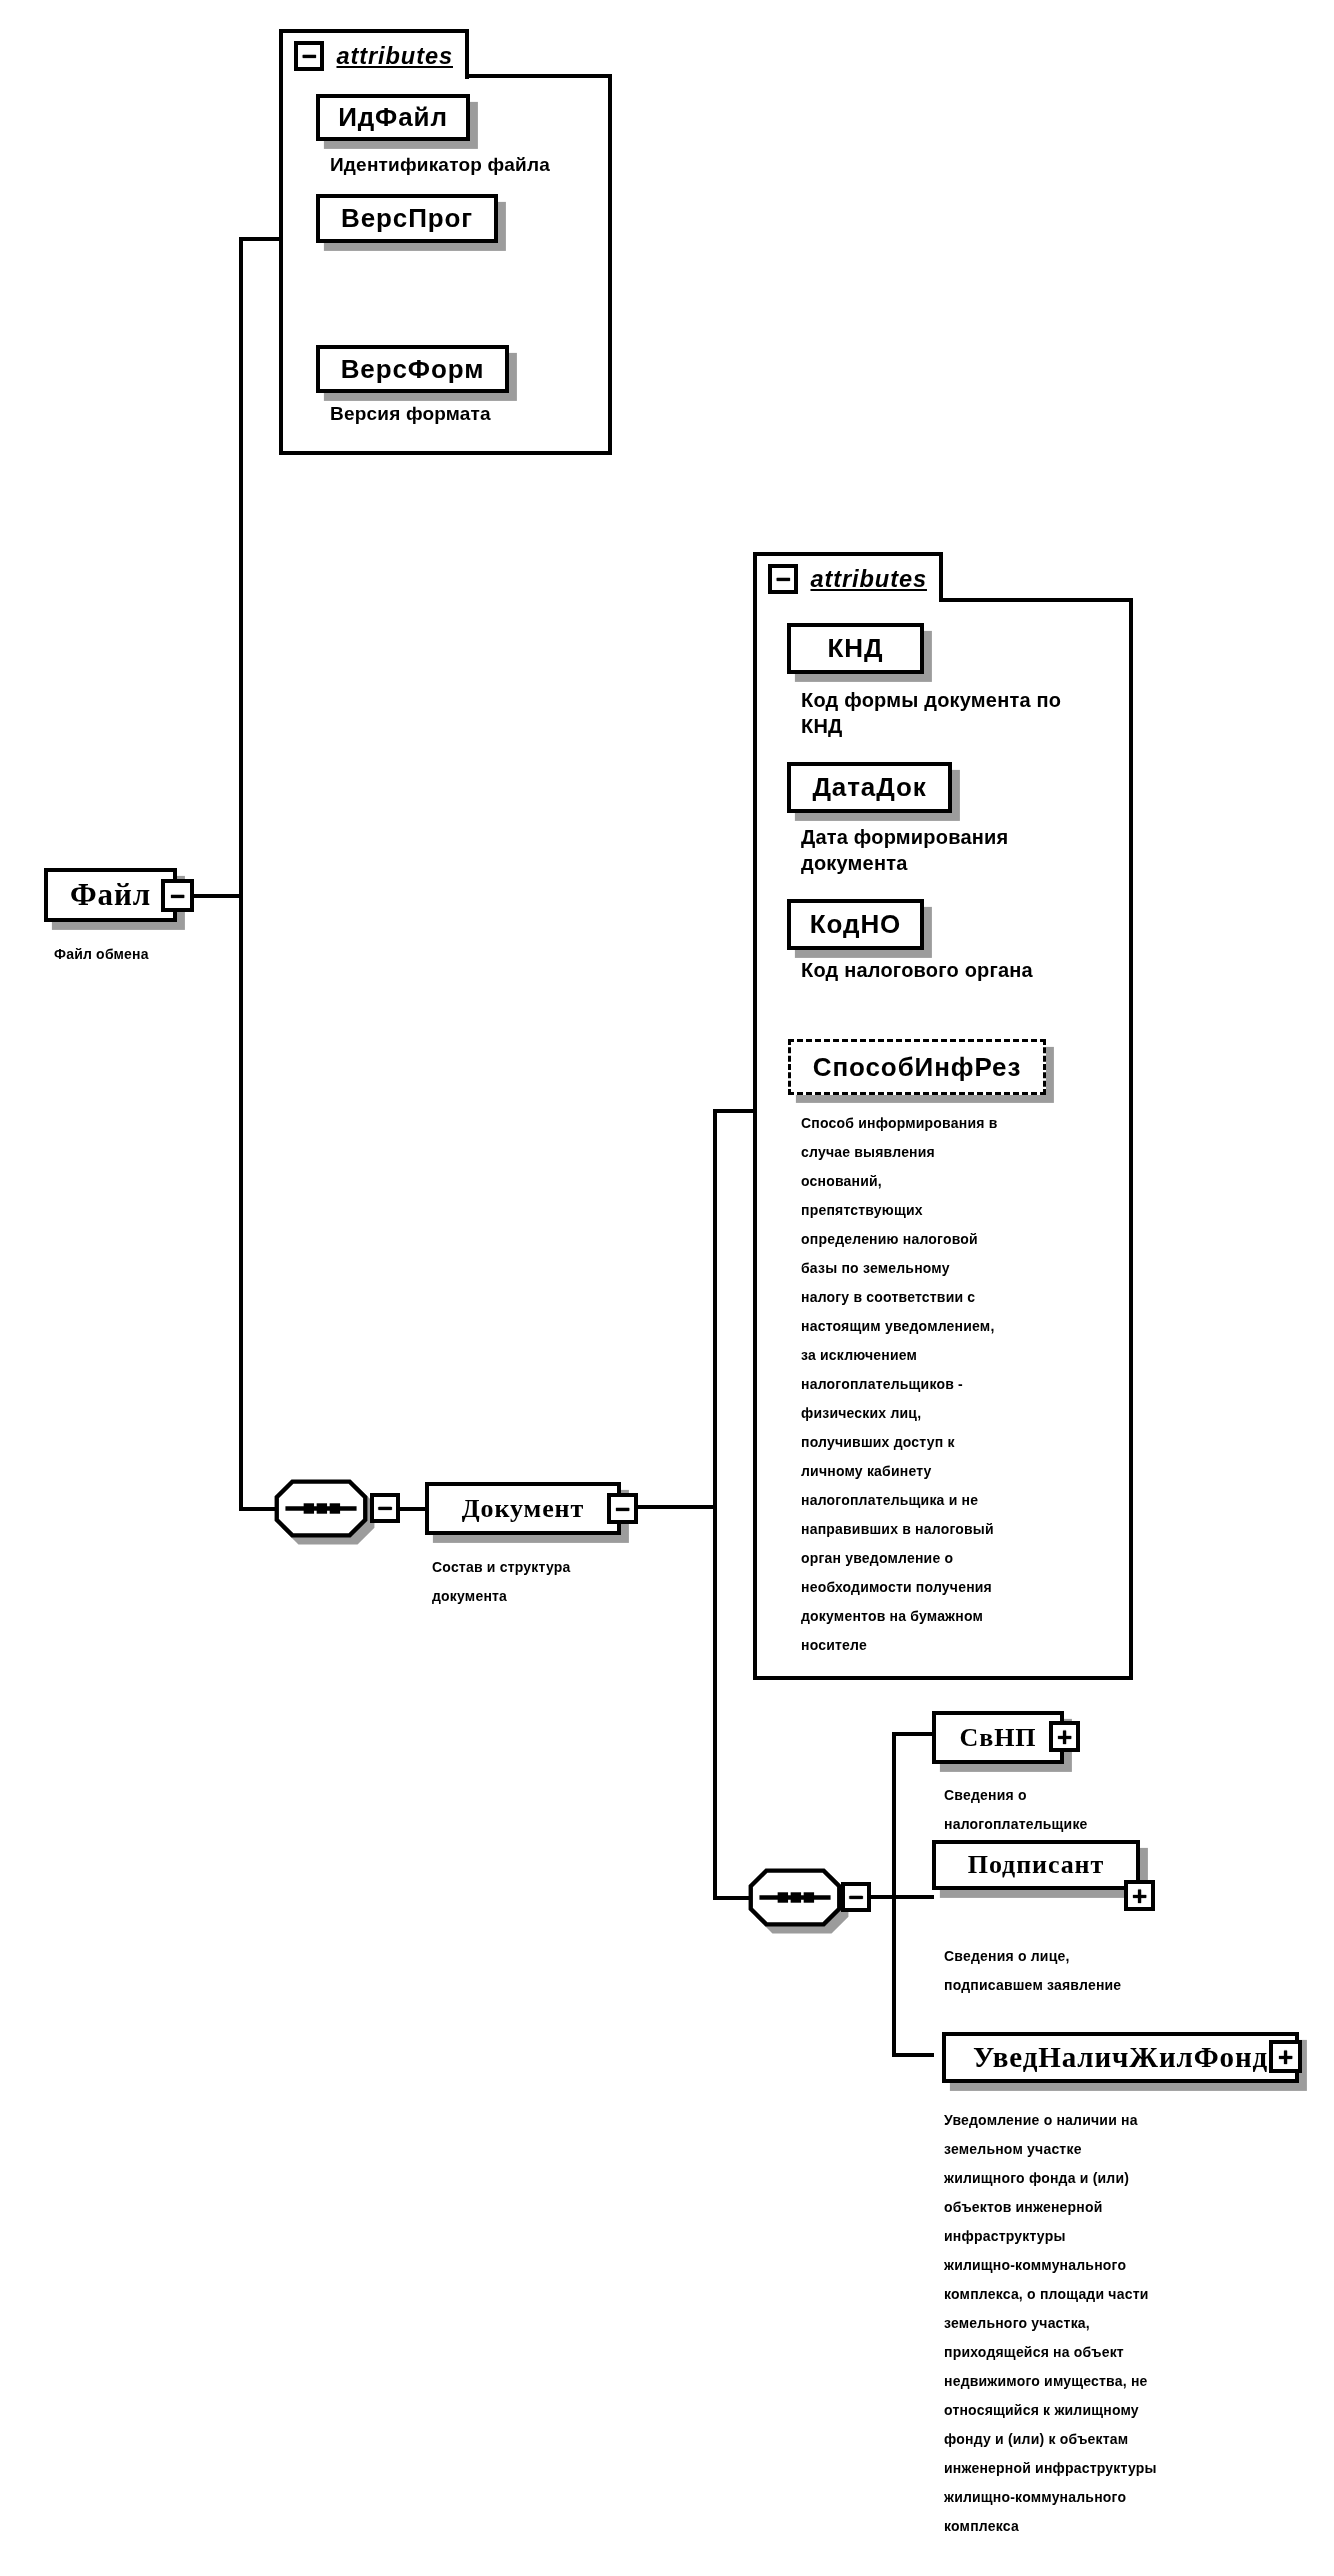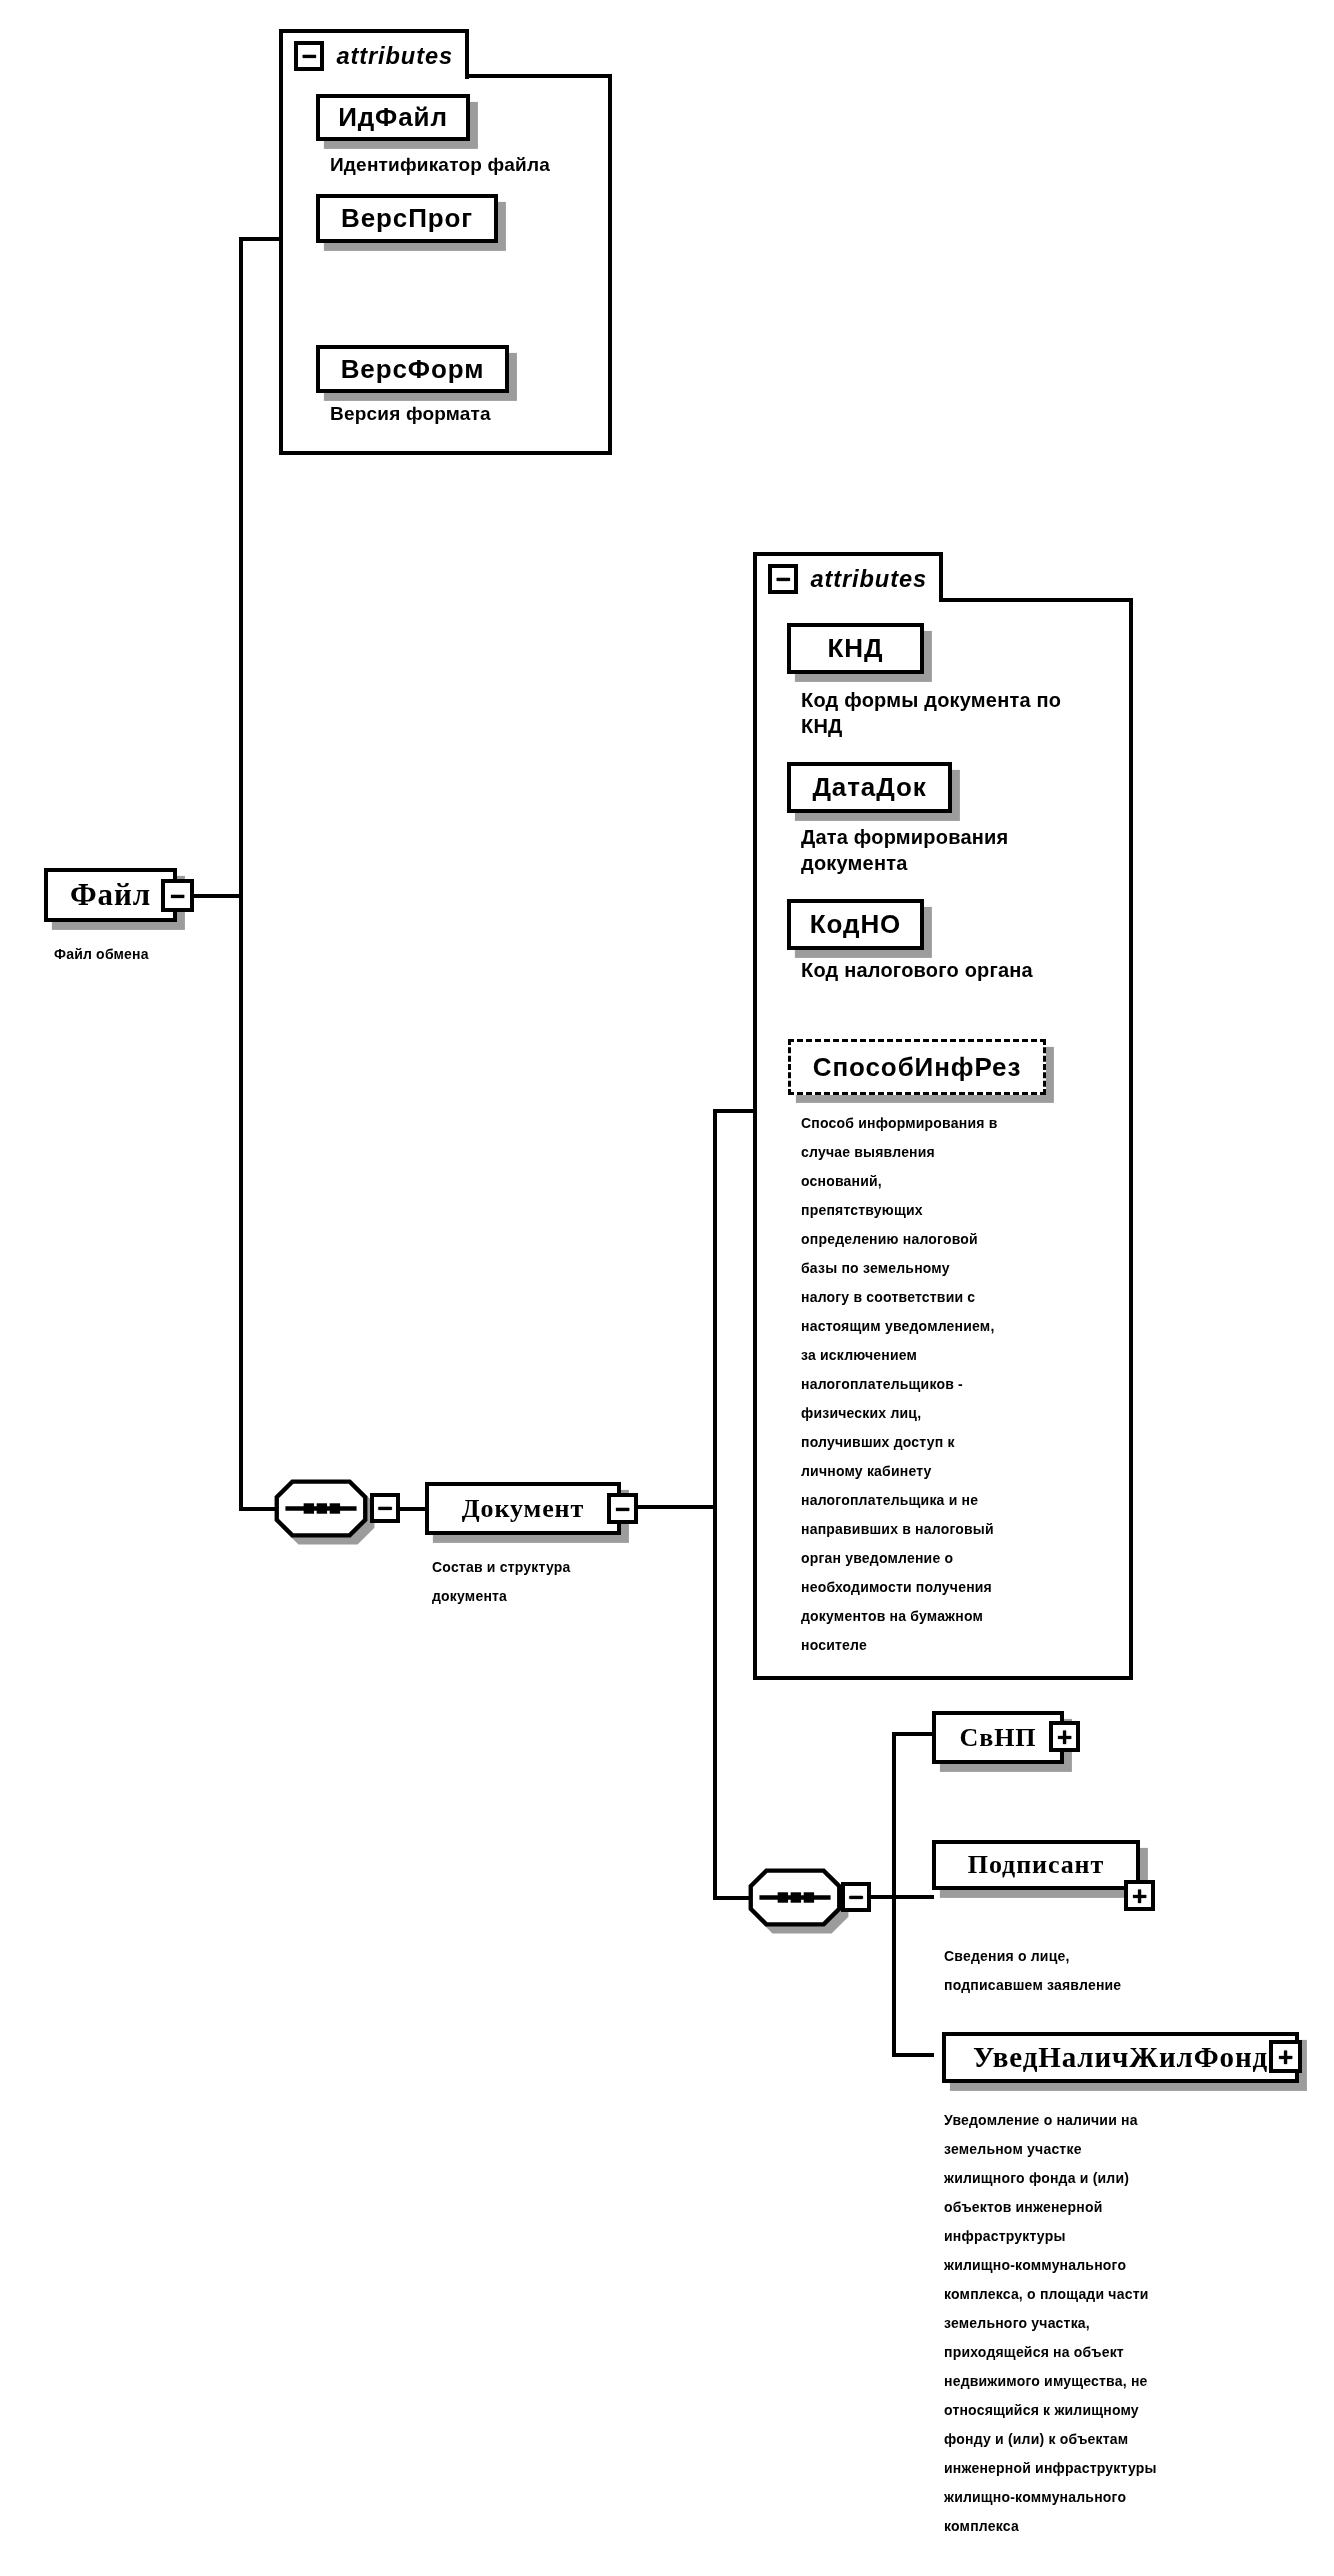--- a/index.html
+++ b/index.html
@@ -42,21 +42,21 @@
   }
 
   
   .attr-body { position: absolute; z-index: 1; border: 4.4px solid #000; background: #fff; }
   .attr-tab  {
     position: absolute; z-index: 2;
     border: 4.4px solid #000; border-bottom: none; background: #fff;
     display: flex; align-items: center; gap: 12.2px; padding-left: 11.3px;
   }
   .attr-tab .exp { position: static; width: 30px; height: 30px; flex: 0 0 30px; }
-  .attr-label { font-style: italic; font-weight: bold; font-size: 23.6px; letter-spacing: 0.9px; }
+  .attr-label { font-style: italic; font-weight: bold; font-size: 23.6px; letter-spacing: 0.9px; text-decoration: underline; }
 
   
   .cap {
     position: absolute; z-index: 2;
     font-weight: bold; white-space: pre-line; letter-spacing: 0.2px;
   }
   .lh25 { font-size: 19px; line-height: 22px; }
   .lh30 { font-size: 20px; line-height: 26px; }
   .lh33 { font-size: 14px; line-height: 29px; }
 
@@ -180,20 +180,22 @@
       <rect x="49" y="28" width="12" height="12" fill="#000"></rect>
       <rect x="64" y="28" width="12" height="12" fill="#000"></rect>
     </svg>
   </div>
   <div class="exp" style="left:841px;top:1882px;width:30px;height:30px">−</div>
 
   <div class="ebox f34" style="left:932px;top:1711px;width:132px;height:53px">
     <span>СвНП</span>
   </div>
   <div class="exp" style="left:1049px;top:1721px;width:31px;height:31px">+</div>
+  <div class="cap lh33" style="left:944px;top:1781px;width:297px">Сведения о
+налогоплательщике</div>
 
   <div class="ebox f34" style="left:932px;top:1840px;width:208px;height:50px">
     <span>Подписант</span>
   </div>
   <div class="exp" style="left:1124px;top:1880px;width:31px;height:31px">+</div>
   <div class="cap lh33" style="left:944px;top:1942px;width:297px">Сведения о лице,
 подписавшем заявление</div>
 
   <div class="ebox f33" style="left:932px;top:2032px;width:357px;height:51px">
     <span>УведНаличЖилФонд</span>

